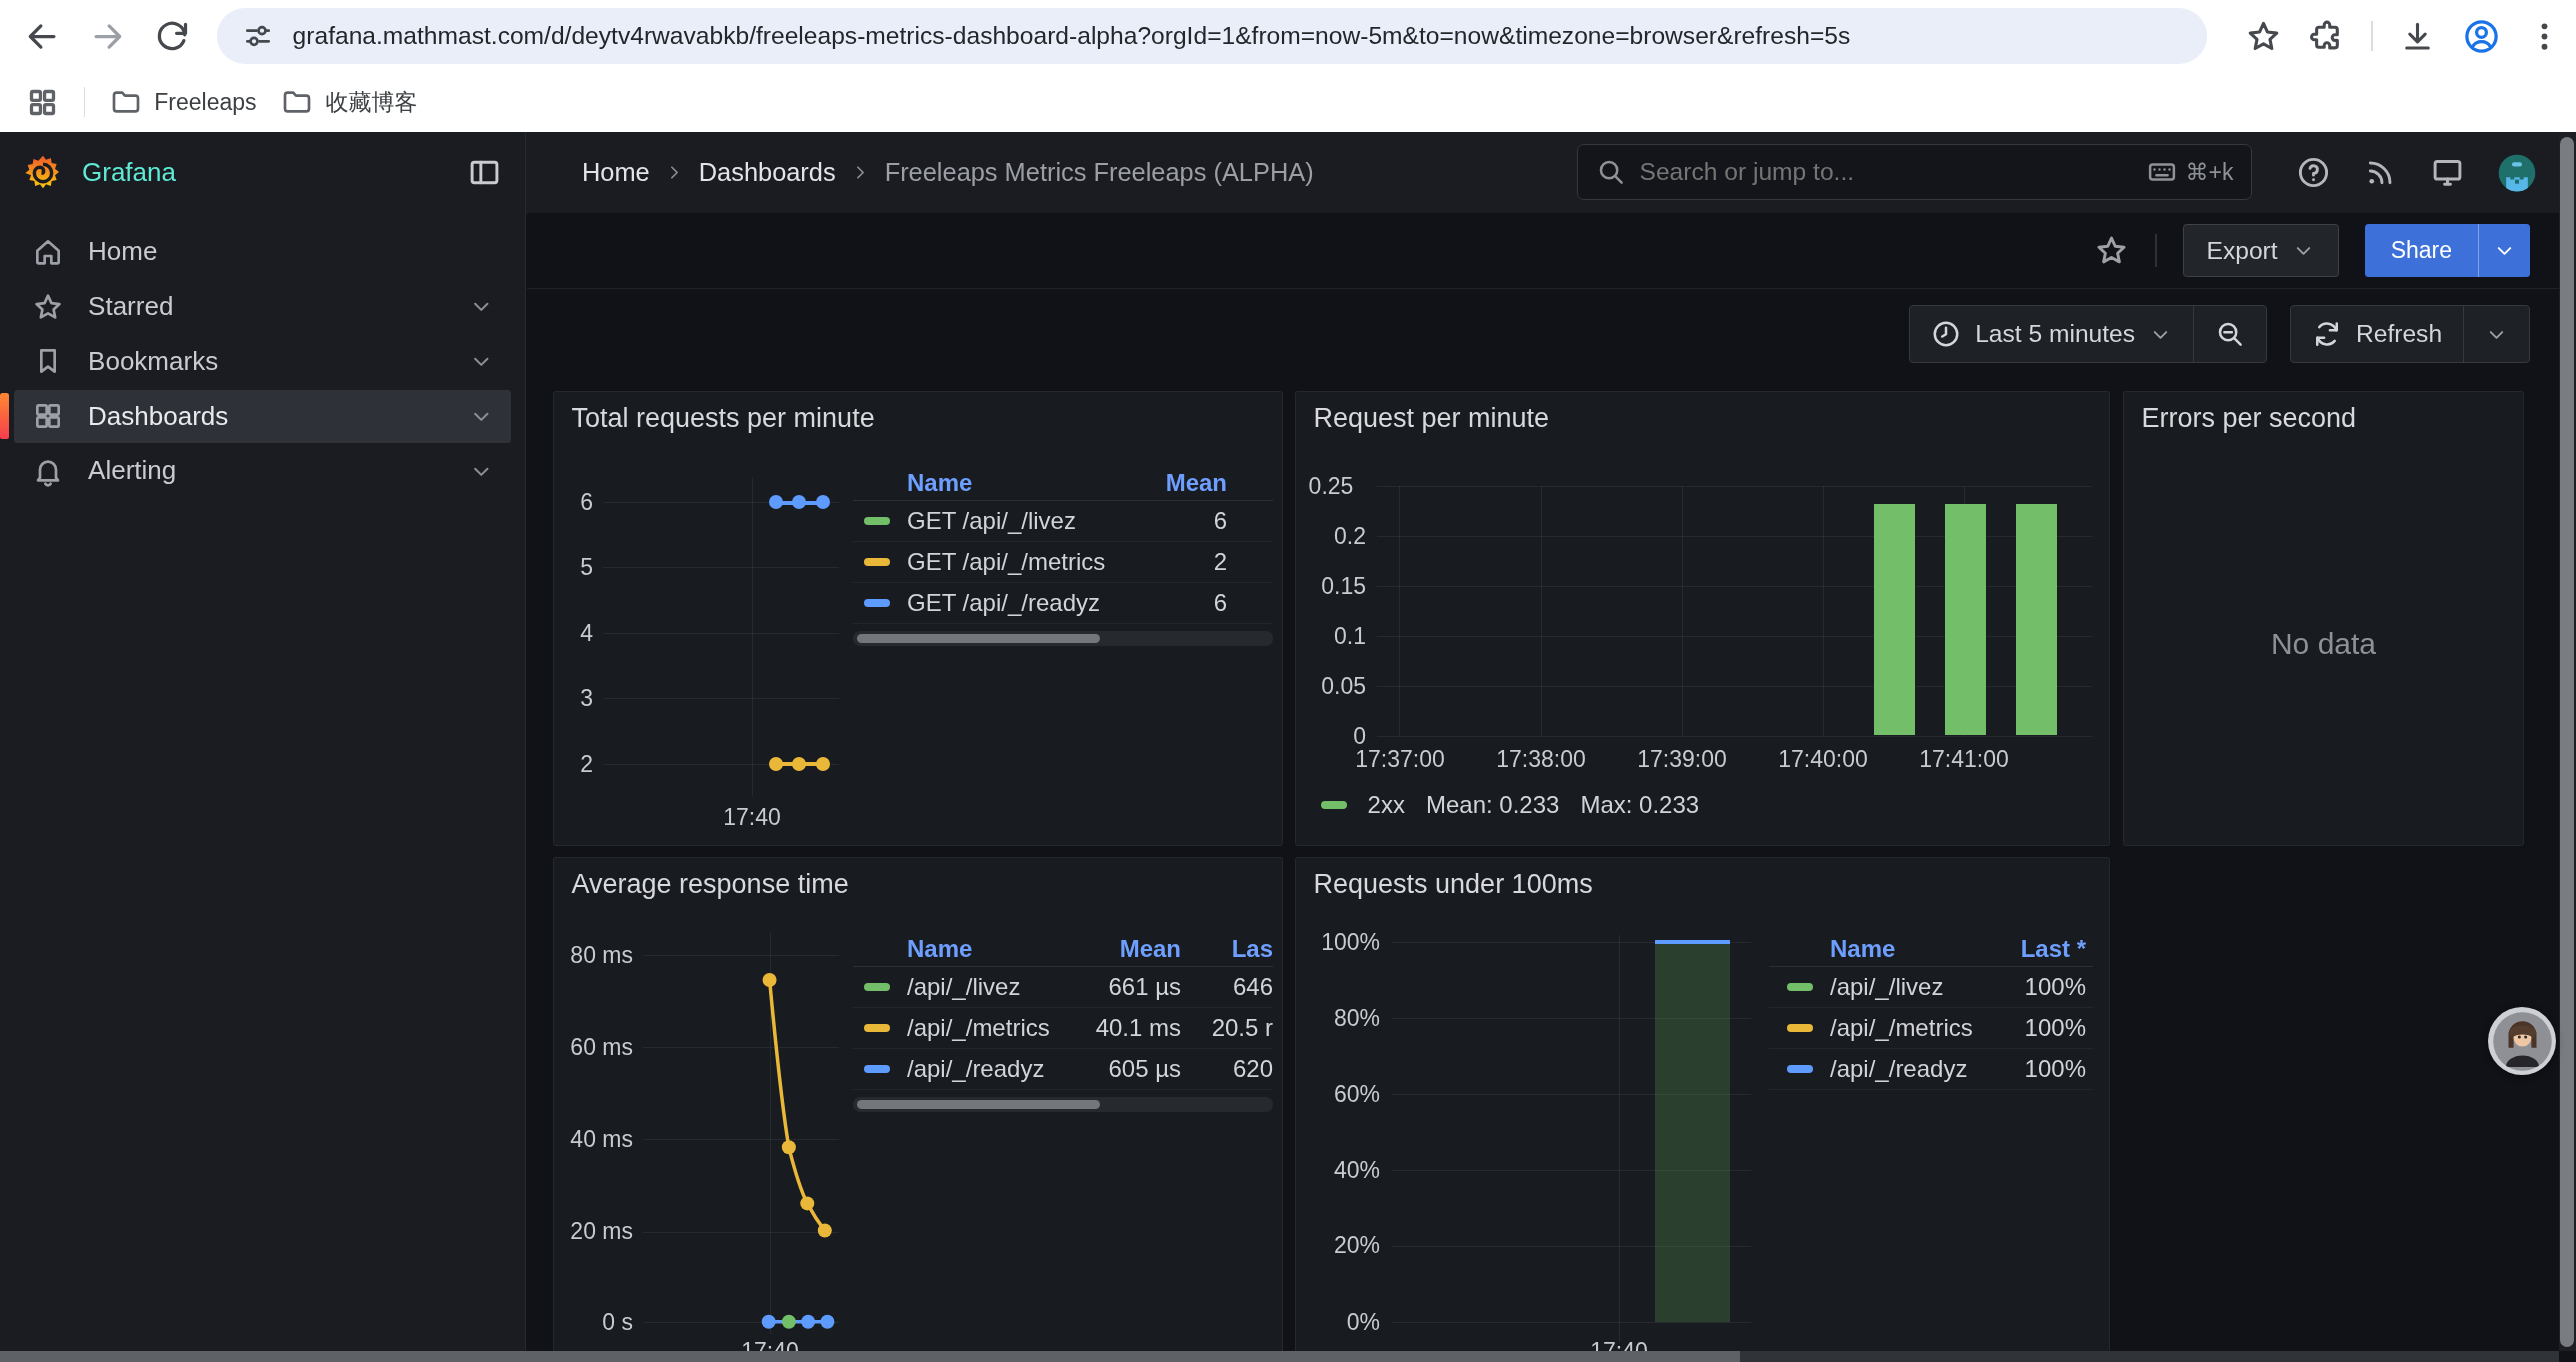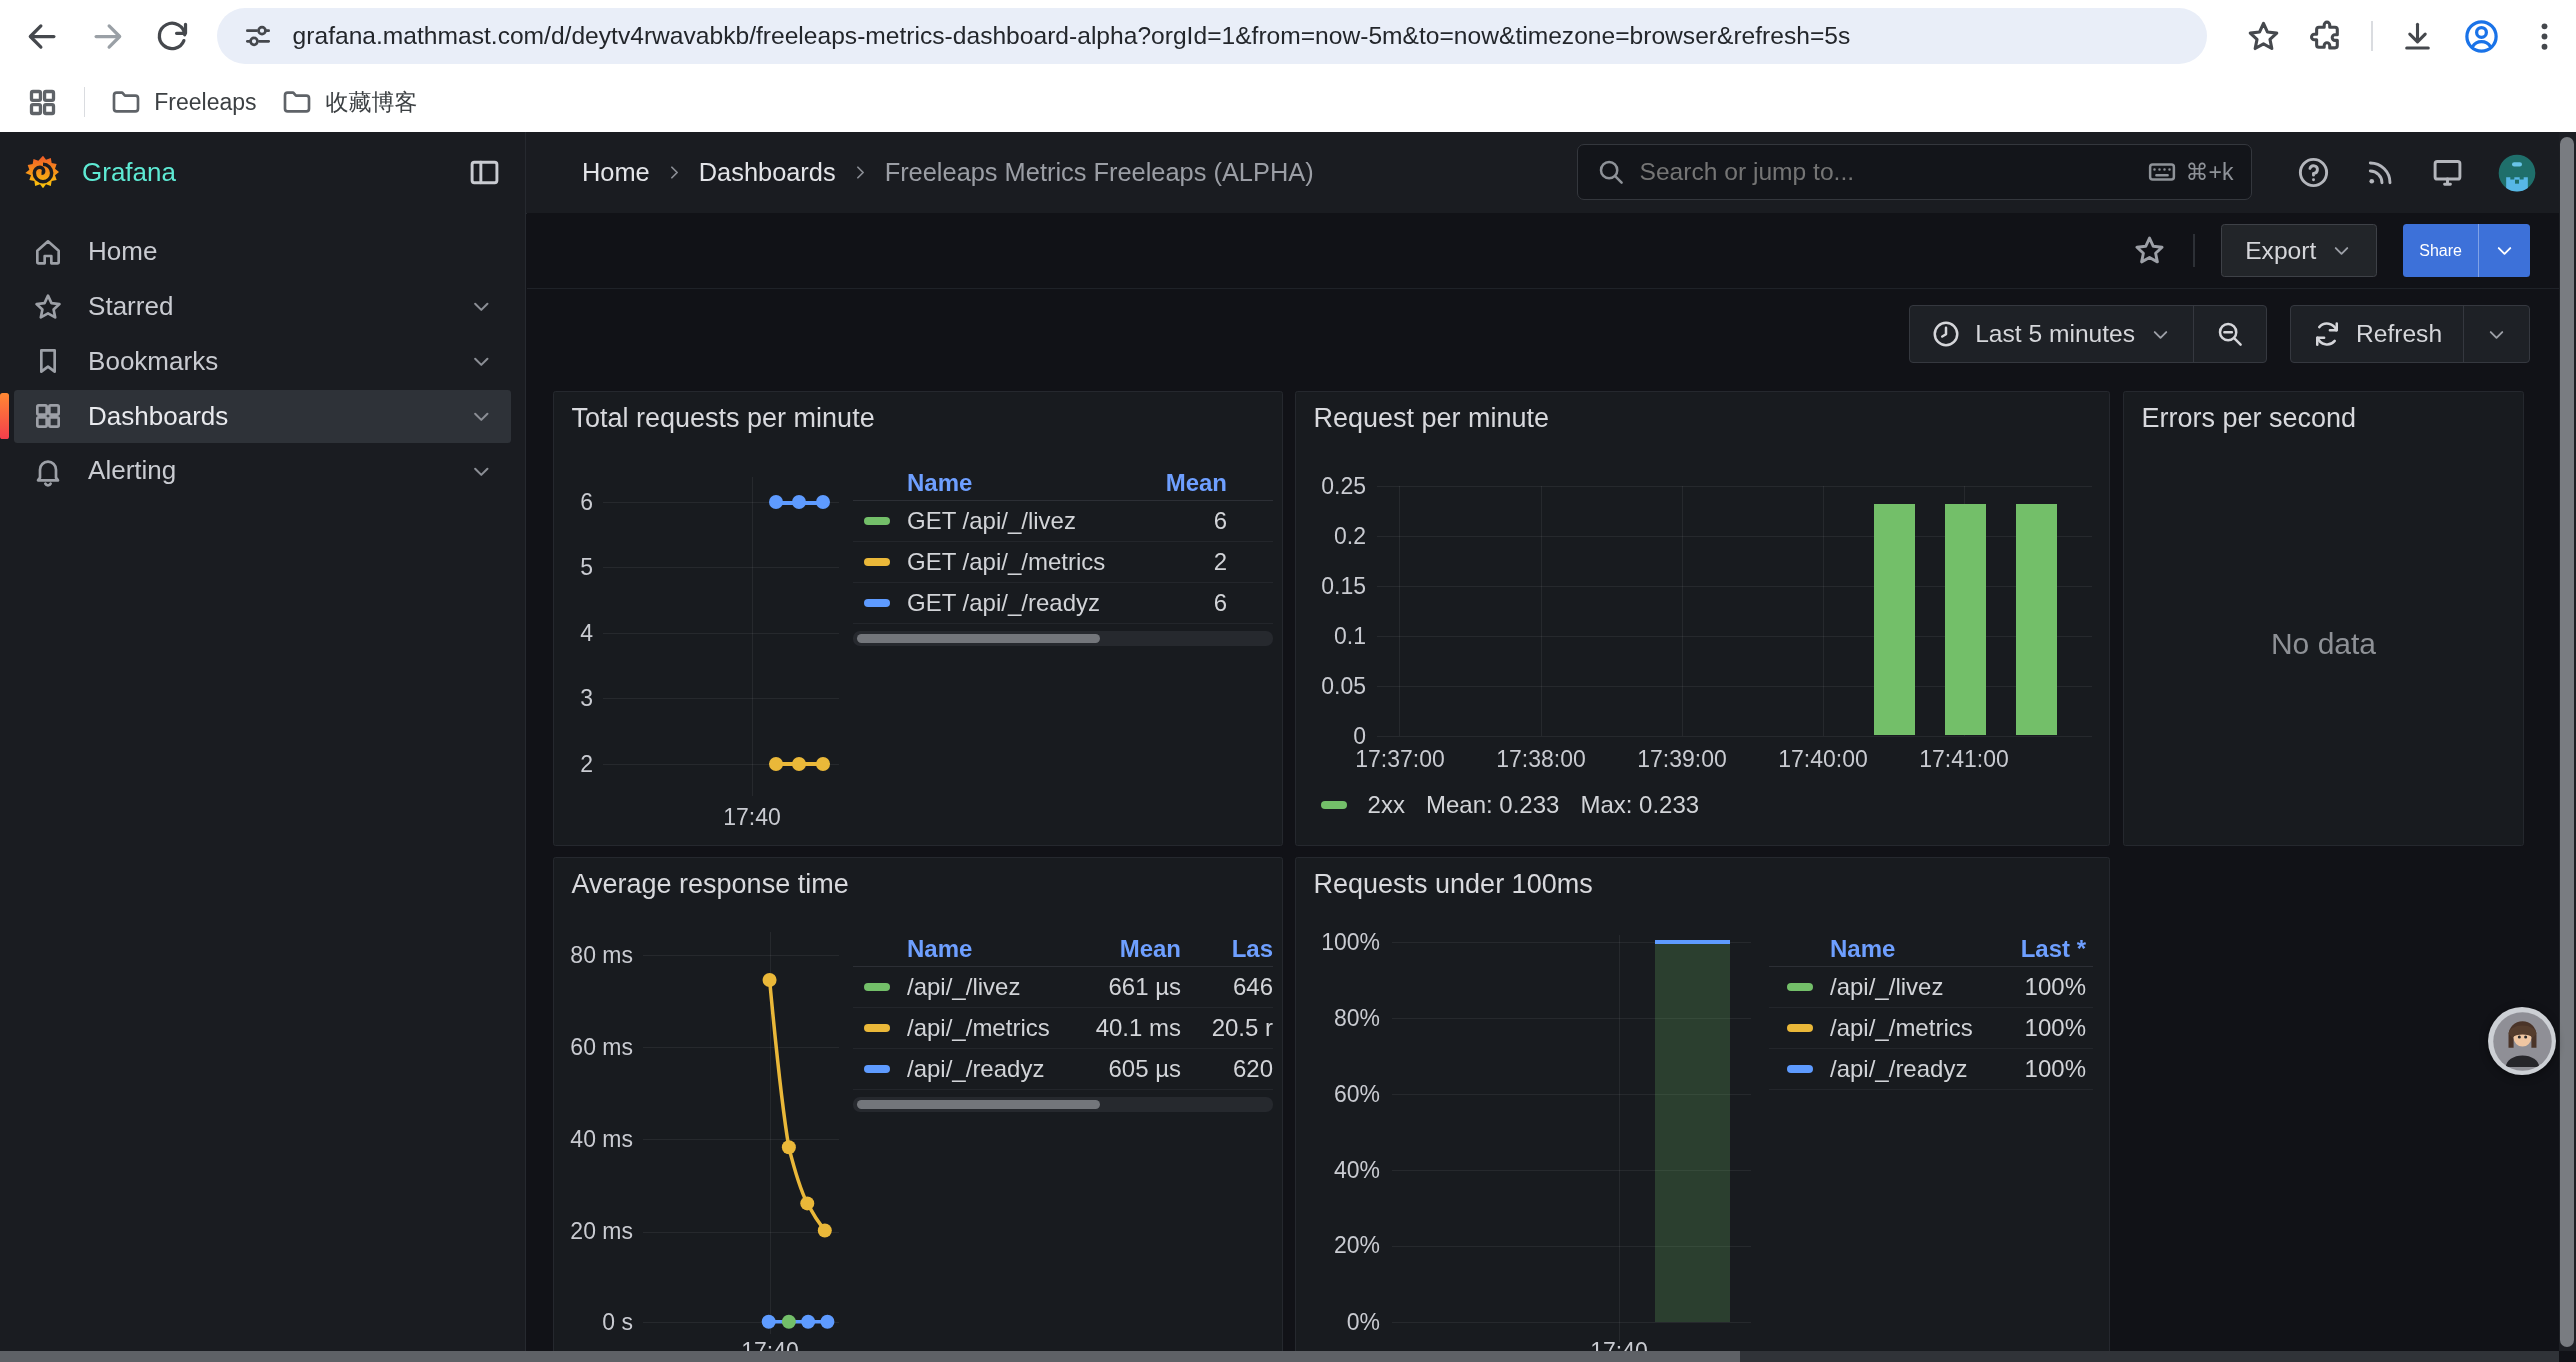--- a/index.html
+++ b/index.html
@@ -48,21 +48,21 @@
                background:linear-gradient(180deg,#ff8833,#f53e4c); }
 
   .gmain { position:absolute; left:527px; top:213px; right:0; bottom:0; background:#111217; }
   .subbar { position:absolute; left:0; top:0; right:0; height:76px; border-bottom:0.9px solid #1f2228;
             display:flex; align-items:center; justify-content:flex-end; gap:26px; padding-right:46px; }
   .star-btn { color:#9da0a7; }
   .vdiv-dk { width:1.8px; height:33px; background:#2d3036; }
   .btn-secondary { height:53px; display:flex; align-items:center; gap:14px; padding:0 23px; border-radius:3.5px;
             background:#222529; border:0.9px solid #3e4147; color:#d5d6da; font-size:24.6px; }
   .btn-share { height:53px; display:flex; border-radius:3.5px; overflow:hidden; background:#3d71d9; color:#ffffff; }
-  .btn-share .main { display:flex; align-items:center; padding:0 16px; font-size:16px; font-weight:500; }
+  .btn-share .main { display:flex; align-items:center; padding:0 26px; font-size:23px; font-weight:500; }
   .btn-share .caret { display:flex; align-items:center; padding:0 14px; border-left:0.9px solid rgba(255,255,255,.35); }
   .controls { position:absolute; left:0; top:77px; right:0; height:88px; display:flex; align-items:center;
             justify-content:flex-end; gap:23px; padding-right:46px; }
   .tool-group { height:58px; display:flex; align-items:stretch; background:#1e2126; border:0.9px solid #35383f;
             border-radius:4px; color:#d5d6da; font-size:24.6px; }
   .tool-seg { display:flex; align-items:center; gap:14px; padding:0 21px; }
   .tool-sep { width:0.9px; background:#35383f; }
 
   
   .panel { position:absolute; background:#181b1f; border:0.9px solid #25282e; border-radius:2.6px; overflow:hidden; }
@@ -403,21 +403,21 @@
           <span class="lval" style="padding-right:46px;">6</span>
         </div>
         <div class="lscroll">
             <div class="thumb"></div>
           </div>
       </div>
     </div>
 
     <div class="panel" style="left:768px; top:178px; width:815px; height:455px;">
       <div class="ptitle">Request per minute</div>
-      <span class="yt" style="left:0; top:81px; width:70px;">0.25</span>
+      <span class="yt" style="left:0; top:81px; width:70px;text-align:center;">0.25</span>
       <span class="yt" style="left:0; top:131px; width:70px;">0.2</span>
       <span class="yt" style="left:0; top:181px; width:70px;">0.15</span>
       <span class="yt" style="left:0; top:231px; width:70px;">0.1</span>
       <span class="yt" style="left:0; top:281px; width:70px;">0.05</span>
       <span class="yt" style="left:0; top:331px; width:70px;">0</span>
       <div class="hgrid" style="left:81px; top:94px; width:715px;"></div>
       <div class="hgrid" style="left:81px; top:144px; width:715px;"></div>
       <div class="hgrid" style="left:81px; top:194px; width:715px;"></div>
       <div class="hgrid" style="left:81px; top:244px; width:715px;"></div>
       <div class="hgrid" style="left:81px; top:294px; width:715px;"></div>

